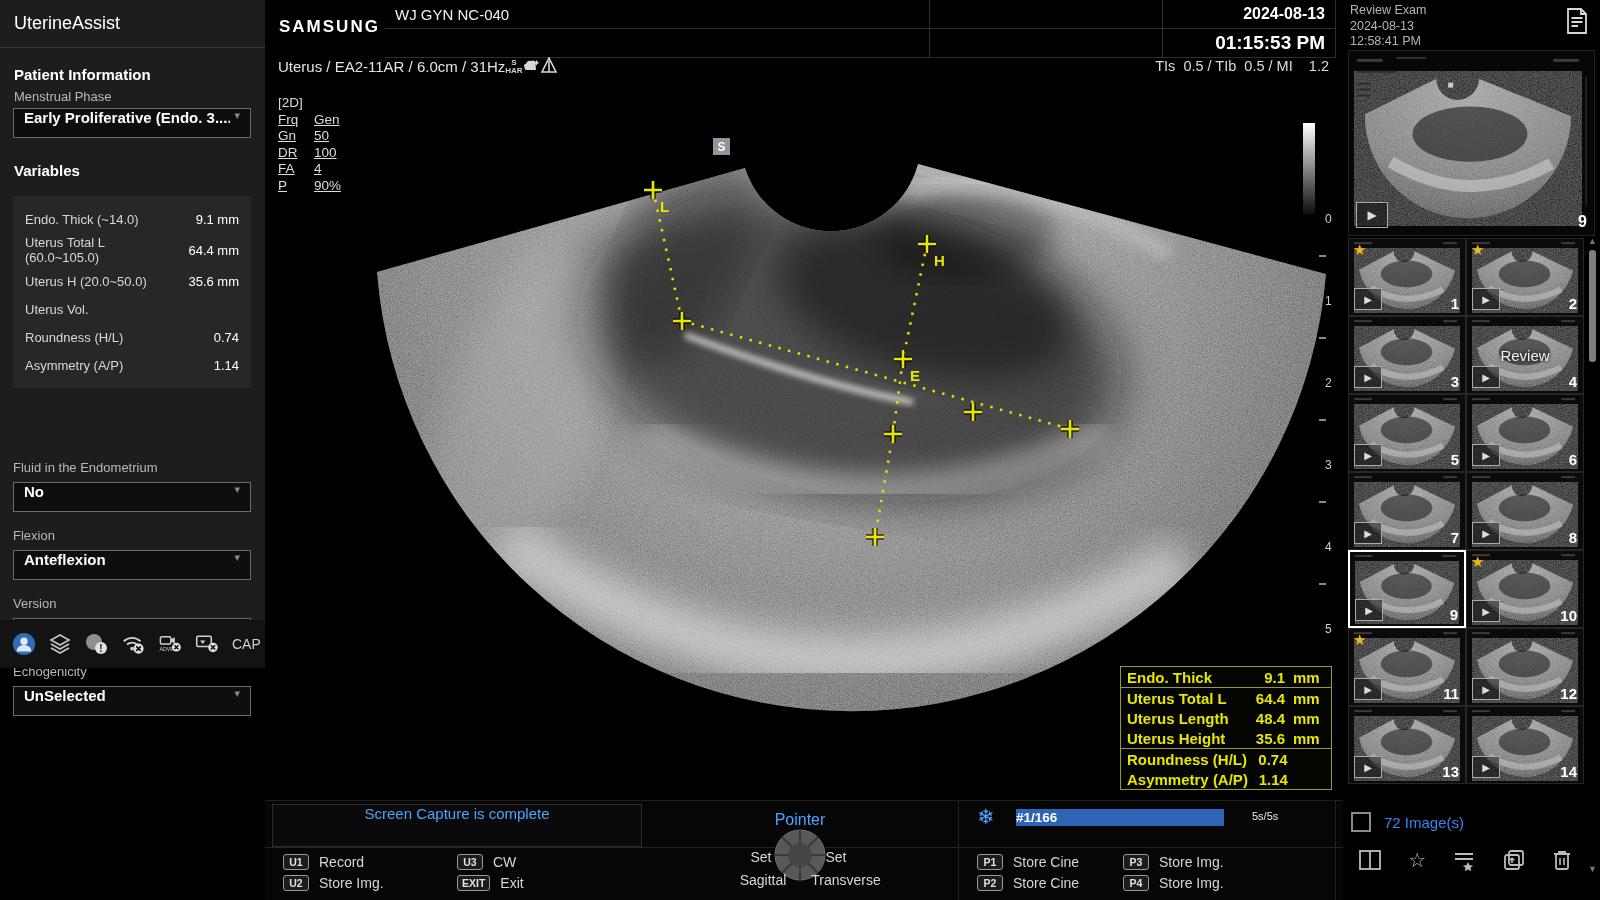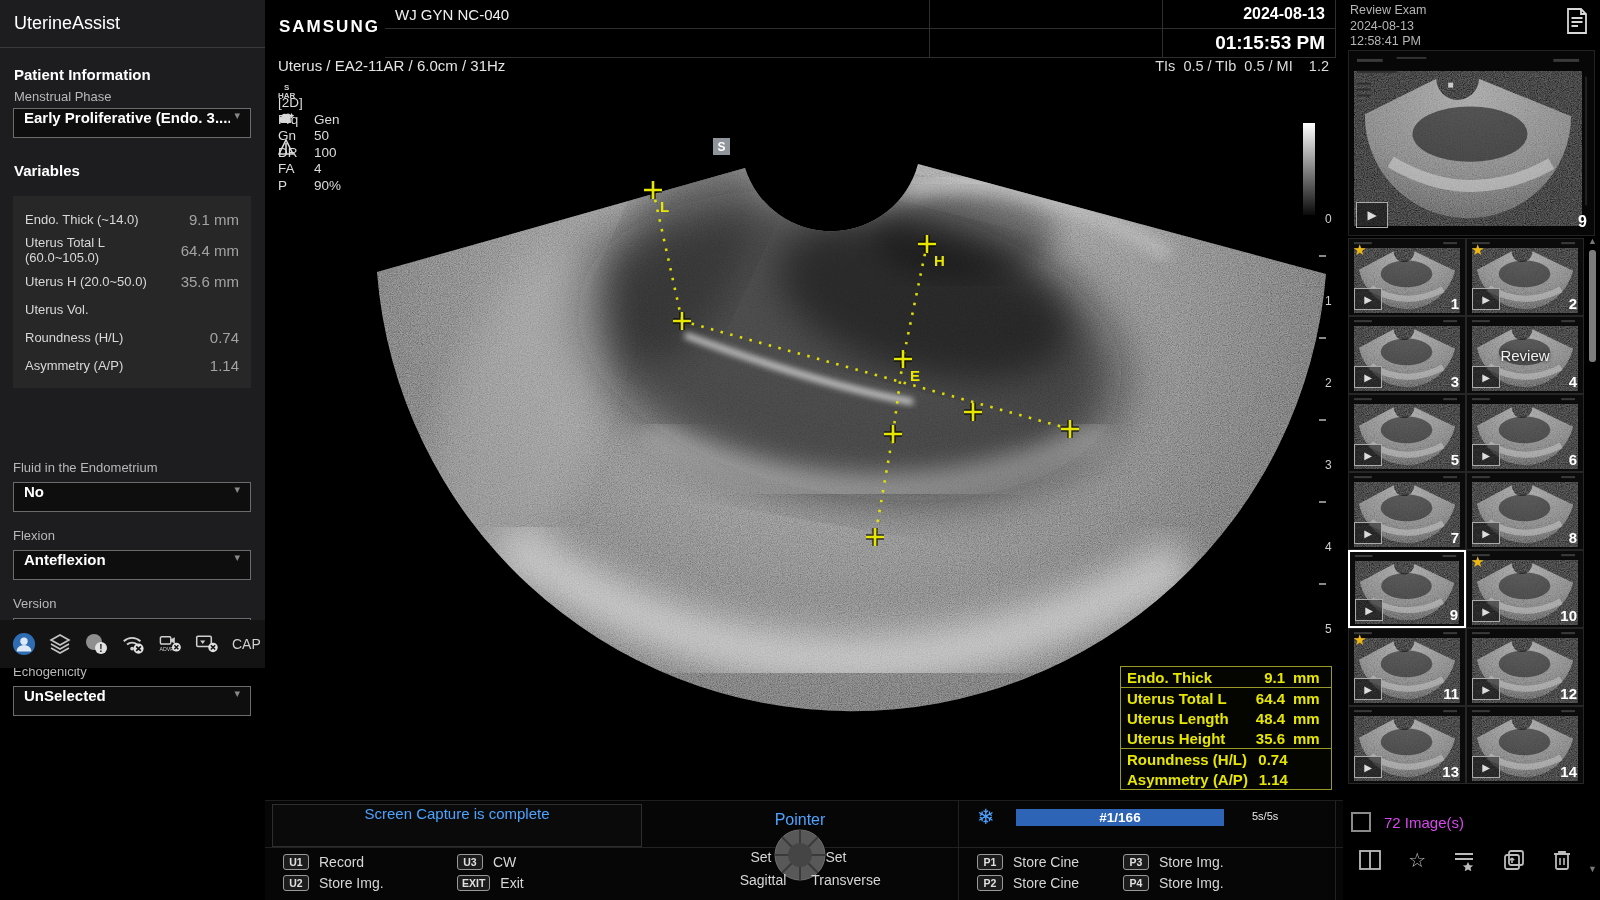--- a/index.html
+++ b/index.html
@@ -18,46 +18,46 @@
             display:flex;align-items:flex-start;padding:0 10px;cursor:pointer;}
   .dropdown .dd-text{flex:1;font-size:15px;font-weight:bold;color:#fff;white-space:nowrap;overflow:hidden;}
   .dropdown .dd-arrow{color:#8a8a8a;font-size:11px;margin-left:4px;}
   #dd-menstrual{position:absolute;left:13px;top:108px;}
   #variables-heading{position:absolute;left:14px;top:162px;font-size:15px;font-weight:bold;color:#fff;}
   #vars-panel{position:absolute;left:13px;top:196px;width:238px;box-sizing:border-box;
               background:#272727;padding:9px 12px;}
   .var-row{display:flex;align-items:center;min-height:28px;}
   .var-label{flex:1;font-size:13px;color:#d8d8d8;line-height:15px;padding:2px 0;}
   .var-l2{display:block;}
-  .var-value{font-size:15px;color:#a3a3a3;white-space:nowrap;text-align:center;}
+  .var-value{font-size:13px;color:#ffffff;white-space:nowrap;text-align:center;}
   #sidebar-selects{position:absolute;left:13px;top:460px;width:238px;}
   .sel-group{margin-bottom:16px;}
   .sel-label{margin-bottom:7px;}
   #sidebar-statusbar{position:absolute;left:0;bottom:0;width:265px;height:48px;background:#131313;
                      display:flex;align-items:center;padding:0 12px;box-sizing:border-box;gap:13px;}
   .sicon{width:24px;height:26px;display:flex;align-items:center;justify-content:center;}
   #cap-area{margin-left:auto;display:flex;align-items:flex-end;gap:8px;color:#cfcfcf;font-size:14px;}
   #cap-chevron{font-size:12px;color:#cfcfcf;}
 
   
   #main{position:absolute;left:265px;top:0;width:1078px;height:900px;background:#000;}
   #brand{position:absolute;left:14px;top:17px;font-size:17px;font-weight:bold;color:#fff;letter-spacing:2px;}
   #header-table{position:absolute;left:120px;top:0;width:951px;height:58px;display:grid;
                 grid-template-columns:545px 233px 173px;grid-template-rows:29px 29px;}
   #header-table>div{border-right:1px solid #2e2e2e;border-bottom:1px solid #2e2e2e;
                     display:flex;align-items:center;box-sizing:border-box;padding:0 10px;}
   #patient-id{font-size:15px;color:#f0f0f0;}
   #exam-date{justify-content:flex-end;font-size:16px;font-weight:bold;color:#fff;}
   #exam-time{justify-content:flex-end;font-size:19px;font-weight:bold;color:#fff;}
-  #probe-line{position:absolute;left:13px;top:57px;display:flex;align-items:flex-start;gap:10px;
-              font-size:15px;color:#e4e4e4;flex-direction:column;}
+  #probe-line{position:absolute;left:13px;top:57px;display:flex;align-items:center;gap:0;
+              font-size:15px;color:#e4e4e4;}
   #har-badge{font-size:8px;line-height:8px;color:#cfcfcf;text-align:center;font-weight:bold;}
   #ti-line{position:absolute;right:14px;top:58px;font-size:14.5px;color:#dcdcdc;white-space:pre;}
   #params-block{position:absolute;left:13px;top:95px;font-size:13.5px;color:#dcdcdc;line-height:16.5px;}
-  .param-row{display:flex;}
+  .param-row{display:flex;text-decoration:underline;}
   .param-k{width:36px;}
   #s-badge{position:absolute;left:448px;top:138px;width:17px;height:17px;background:#8f959b;color:#fff;
            font-size:12px;font-weight:bold;display:flex;align-items:center;justify-content:center;}
   #grayscale-bar{position:absolute;left:1038px;top:123px;width:12px;height:92px;
                  background:linear-gradient(#ffffff,#0a0a0a);}
   #depth-ruler{position:absolute;left:1052px;top:0;width:24px;height:800px;}
   .ruler-num{position:absolute;left:8px;font-size:12px;color:#d0d0d0;}
   .ruler-dash{position:absolute;left:2px;width:7px;height:2px;background:#8a8a8a;}
 
   
@@ -83,21 +83,21 @@
   .softkey-row{display:flex;align-items:center;gap:10px;height:19px;margin-bottom:2px;}
   .key-badge{display:inline-block;min-width:16px;padding:1px 4px;border:1px solid #999;border-radius:3px;
              background:#1c1c1c;color:#e0e0e0;font-size:10.5px;font-weight:bold;text-align:center;}
   .key-label{font-size:14px;color:#d6d6d6;}
   #pointer-title{position:absolute;left:535px;top:10px;transform:translateX(-50%);
                  font-size:16px;color:#4da3ff;}
   #pointer-dial{position:absolute;left:507px;top:26px;}
   .ptr-label{position:absolute;transform:translateX(-50%);font-size:14px;color:#d6d6d6;white-space:nowrap;}
   #freeze-icon{position:absolute;left:712px;top:4px;font-size:21px;color:#4da3ff;}
   #cine-bar{position:absolute;left:751px;top:8px;width:208px;height:17px;background:#2d64b5;
-            display:flex;align-items:center;justify-content:center;}
+            display:flex;align-items:center;}
   #cine-counter{font-size:13.5px;font-weight:bold;color:#fff;}
   #cine-time{position:absolute;left:987px;top:9px;font-size:11px;color:#e8e8e8;}
 
   
   #review{position:absolute;left:1343px;top:0;width:257px;height:900px;background:#000;}
   #review-head{position:absolute;left:7px;top:3px;font-size:12.5px;color:#b5b5b5;line-height:15.5px;}
   #report-icon{position:absolute;right:12px;top:8px;}
   #preview-cell{position:absolute;left:5px;top:50px;width:247px;height:186px;background:#070707;
                 border:1px solid #222;box-sizing:border-box;cursor:pointer;}
   #preview-img{position:absolute;left:0;top:0;width:100%;height:100%;}
@@ -114,21 +114,21 @@
               background:rgba(15,15,15,0.55);display:flex;align-items:center;justify-content:center;
               font-size:10px;color:#ddd;cursor:pointer;}
   .thumb-num{position:absolute;right:6px;bottom:3px;font-size:15px;font-weight:bold;color:#fff;}
   #preview-play{width:30px;height:24px;left:7px;bottom:7px;font-size:12px;}
   #scrollbar-up{position:absolute;right:3px;top:236px;font-size:9px;color:#777;cursor:pointer;}
   #scrollbar-thumb{position:absolute;right:4px;top:250px;width:7px;height:112px;background:#7d7d7d;
                    border-radius:3px;cursor:pointer;}
   #scrollbar-down{position:absolute;right:3px;top:864px;font-size:9px;color:#777;cursor:pointer;}
   #imgcount-row{position:absolute;left:8px;top:812px;display:flex;align-items:center;gap:13px;}
   #imgcount-check{width:16px;height:16px;border:2px solid #8a8a8a;background:transparent;cursor:pointer;}
-  #imgcount-label{font-size:15px;color:#d946ef;}
+  #imgcount-label{font-size:15px;color:#3b82f6;}
   #review-icons{position:absolute;left:0;top:846px;width:245px;display:flex;justify-content:space-between;
                 padding:0 16px;box-sizing:border-box;align-items:center;height:28px;}
   .ricon{color:#bbb;cursor:pointer;display:flex;align-items:center;justify-content:center;}
   #ricon-star{font-size:20px;}
 </style>
 </head>
 <body>
 
 <div id="app">
 

